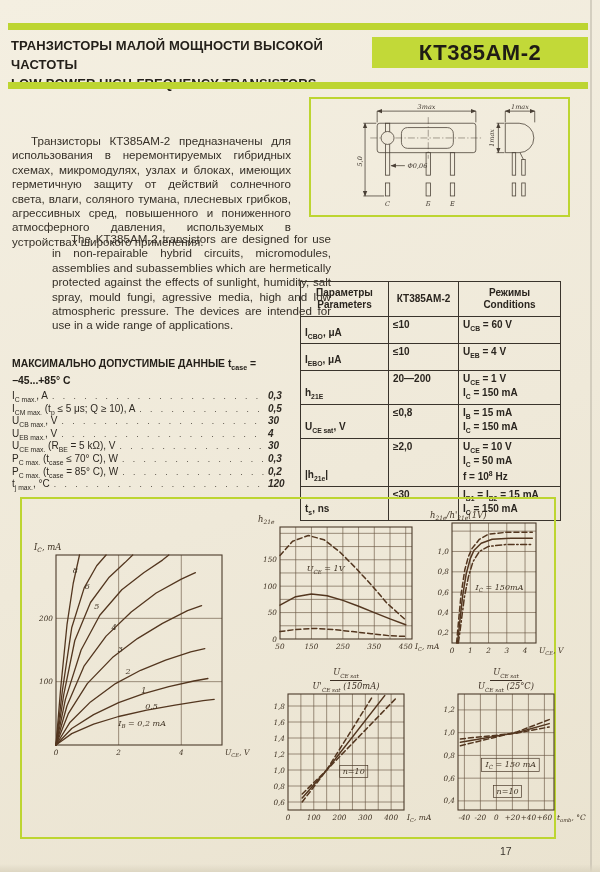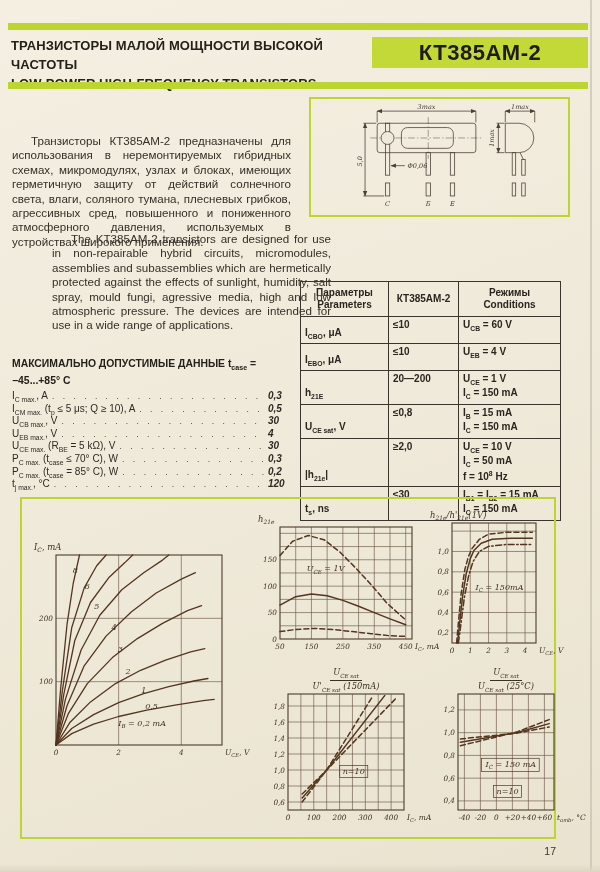--- a/index.html
+++ b/index.html
@@ -51,21 +51,21 @@
   .leader::after{content:". . . . . . . . . . . . . . . . . . . . . . . . . . . . . . . .";}
   .r-val{font-weight:700;font-size:10px;text-align:left;min-width:22px;font-style:italic;}
   .charts-box{position:absolute;left:20px;top:497px;width:536px;height:342px;
     border:2.5px solid #bdd531;box-sizing:border-box;}
   .chart{position:absolute;}
   .chart svg{overflow:visible;}
   .frac{position:absolute;text-align:center;font:italic 8.3px "DejaVu Serif",serif;
     color:#3c2f24;line-height:1.15;}
   .frac .num{display:inline-block;border-bottom:1px solid #3c2f24;padding:0 3px 1px;}
   .frac .den{display:block;padding-top:1px;}
-  .page-num{position:absolute;left:516px;top:845px;width:40px;text-align:right;
+  .page-num{position:absolute;left:500px;top:845px;width:40px;
     font-size:10.5px;color:#3a342c;}
   .edge-right{position:absolute;right:8px;top:0;width:2px;height:100%;
     background:#bcb6a7;opacity:.55;}
   .edge-bottom{position:absolute;left:0;bottom:0;width:100%;height:8px;
     background:linear-gradient(#efe9d900,#ddd6c2);}
 </style>
 </head>
 <body>
 
 <div class="page">

